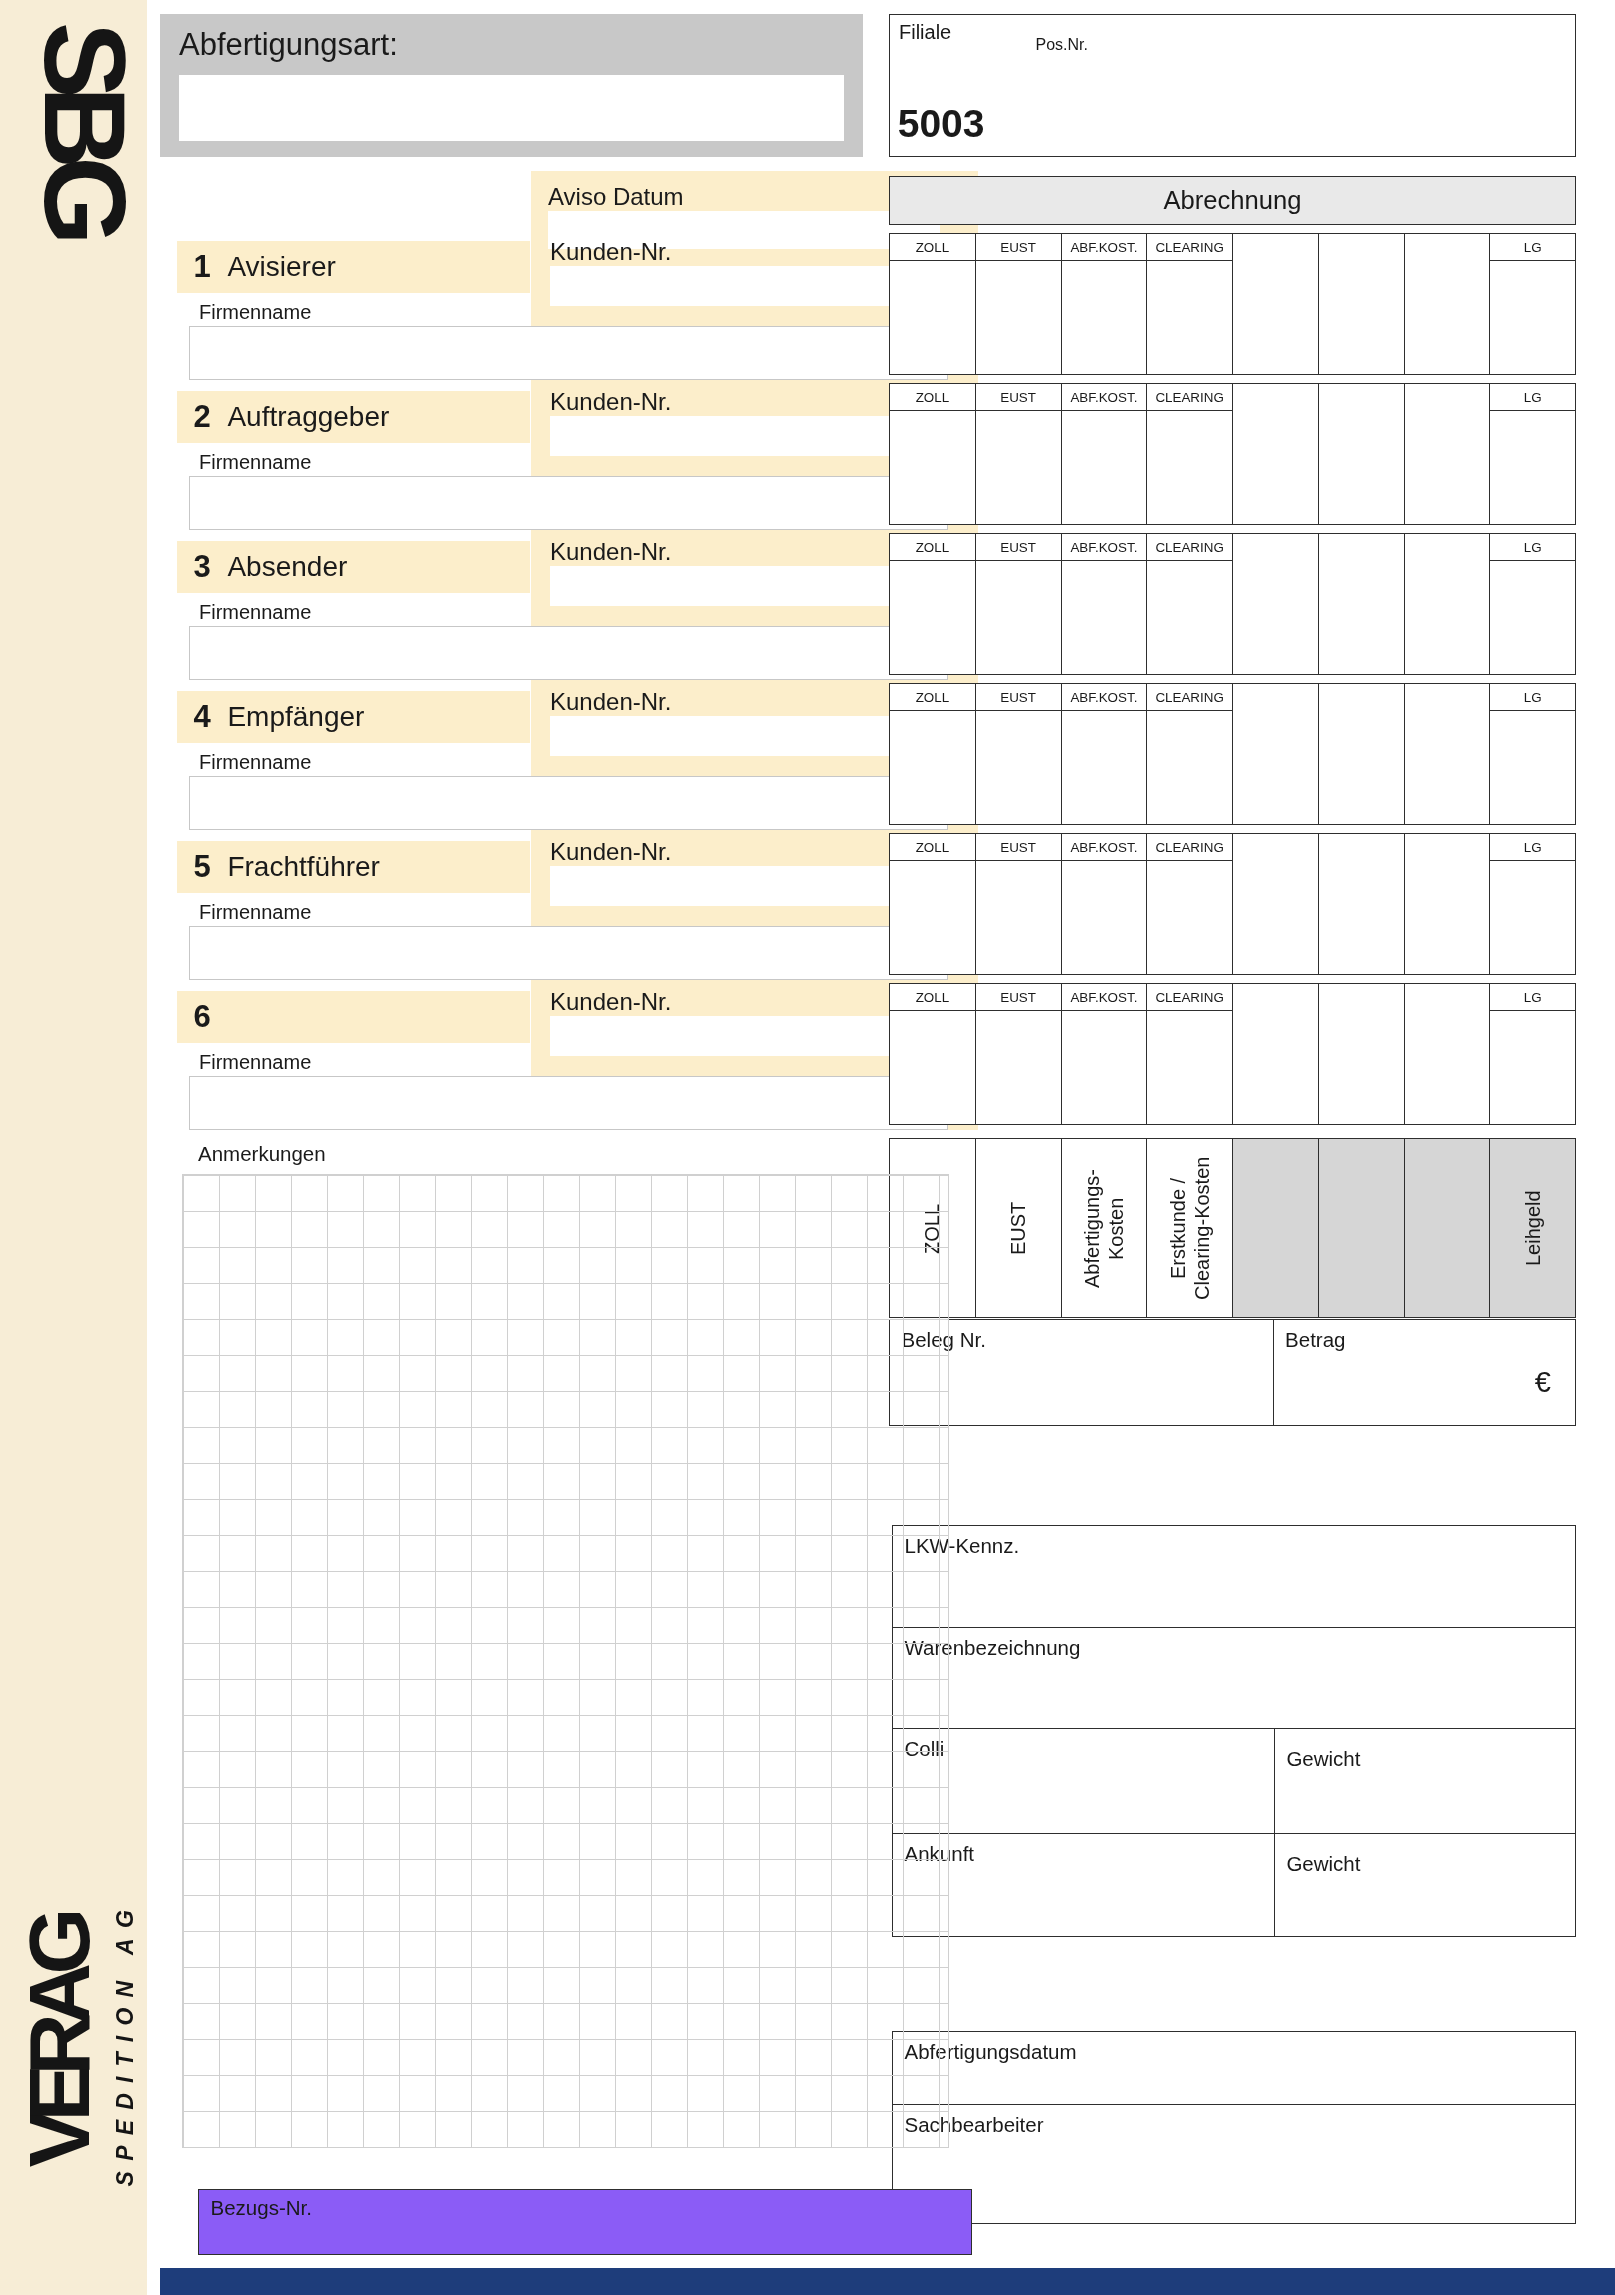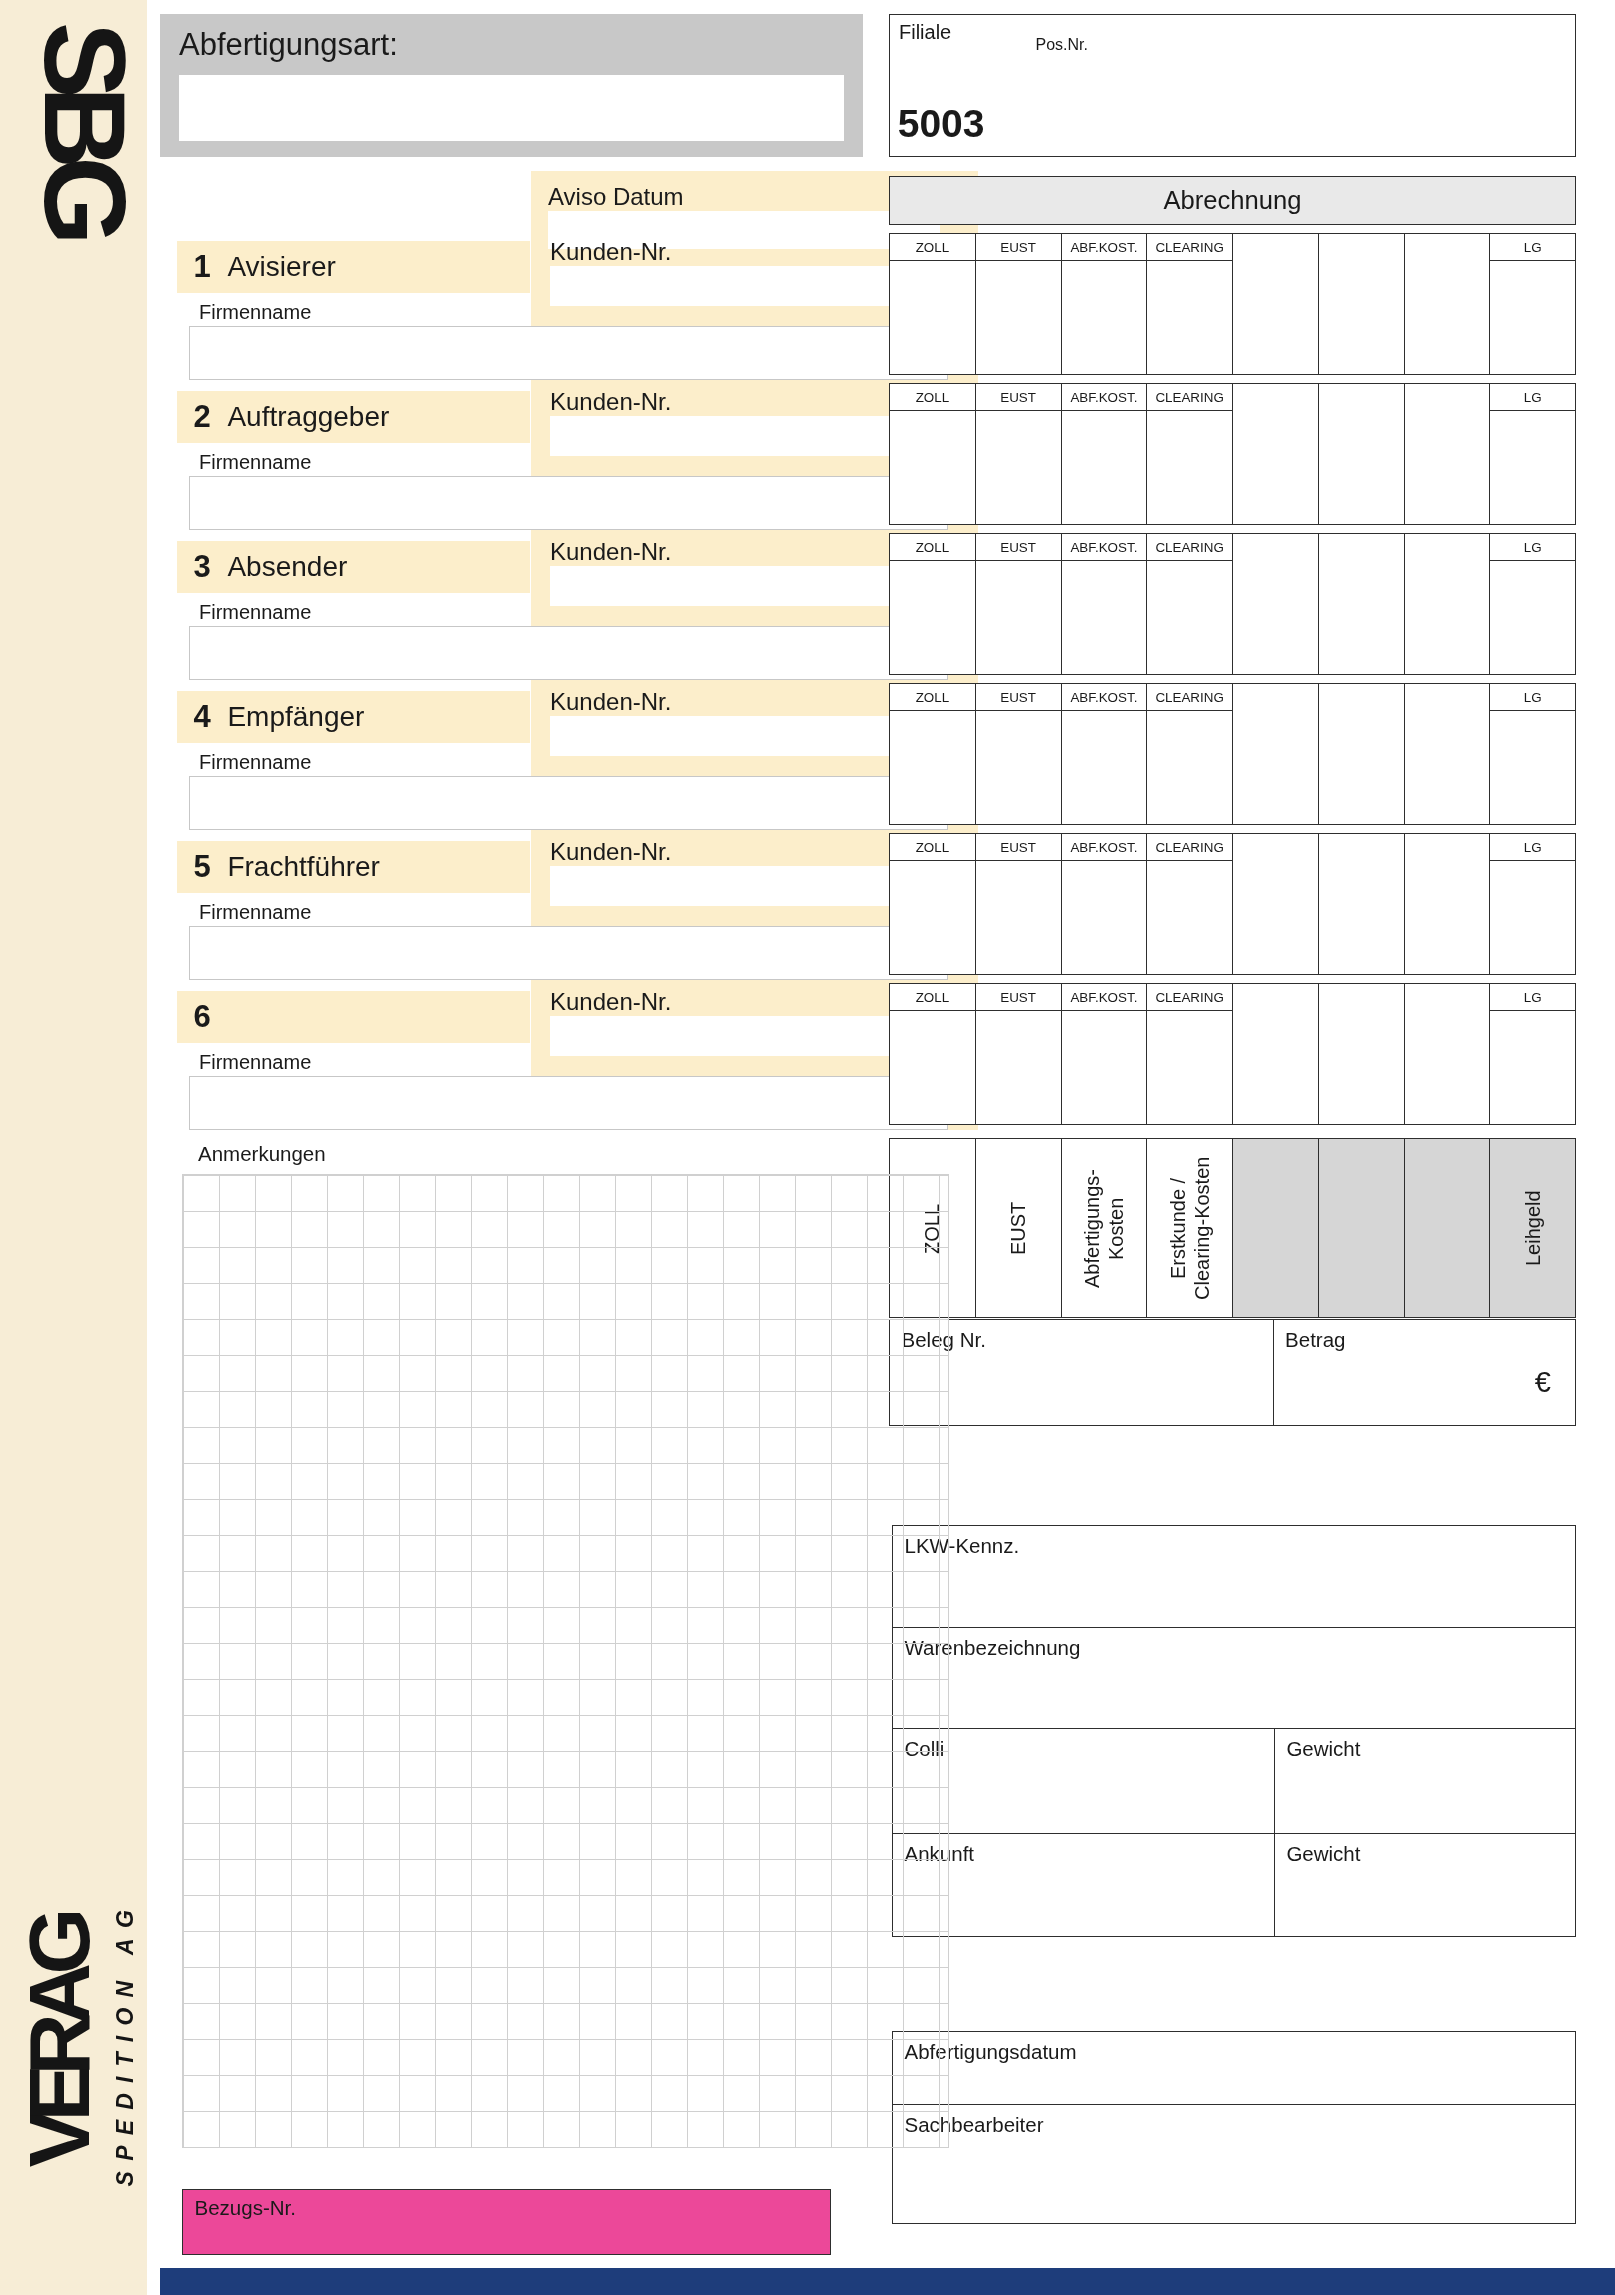--- a/index.html
+++ b/index.html
@@ -84,41 +84,41 @@
   .euro { position:absolute; right:24px; top:46px; font-size:29px; }
 
   
   .ship-block { position:absolute; left:892px; top:1525px; width:684px;
                 border:1.9px solid var(--border-dark,#2e2e2e); background:#fff; }
   .ship-row { position:relative; border-bottom:1.3px solid var(--border-dark,#2e2e2e); display:flex; }
   .ship-row:last-child { border-bottom:none; }
   .ship-row.h160 { height:102px; } .ship-row.h158 { height:101px; } .ship-row.h164 { height:105px; }
   .ship-cell { padding:7.7px 11.5px; font-size:20.5px; }
   .ship-cell.left { width:56%; border-right:1.3px solid var(--border-dark,#2e2e2e); }
-  .ship-cell.right { flex:1; }
+  .ship-cell.right { flex:1;margin-top:10px; }
   .ship-cell.full { width:100%; }
 
   
   .proc-block { position:absolute; left:892px; top:2031px; width:684px; height:193px;
                 border:1.9px solid var(--border-dark,#2e2e2e); background:#fff; }
   .proc-row1 { height:73px; border-bottom:1.3px solid var(--border-dark,#2e2e2e); padding:7.7px 11.5px; font-size:20.5px; }
   .proc-row2 { padding:7.7px 11.5px; font-size:20.5px; }
 
   
   .anm-label { position:absolute; left:198px; top:1142px; font-size:20.5px; }
   .grid { position:absolute; left:182px; top:1174px; width:767px; height:974px;
           border:1.3px solid #d0d0d0;
           background-image:
             linear-gradient(#d0d0d0 1.3px, transparent 1.3px),
             linear-gradient(90deg, #d0d0d0 1.3px, transparent 1.3px);
           background-size:36px 36px; }
 
   
-  .bezug-box { position:absolute; left:182px; top:2189px; width:649px; height:66px;
-               border:1.9px solid var(--border-dark,#2e2e2e); padding:6.4px 11.5px; font-size:20.5px; background:#ec4899; }
+  .bezug-box { position:absolute; left:198px; top:2189px; width:774px; height:66px;
+               border:1.9px solid var(--border-dark,#2e2e2e); padding:6.4px 11.5px; font-size:20.5px; background:#8b5cf6; }
 
   
   .footer-bar { position:absolute; left:160px; top:2268px; width:1456px; height:27.5px;
                 background:var(--footer-blue,#1e3d7b); }
 </style>
 </head>
 <body>
 
 <div class="page">
 

